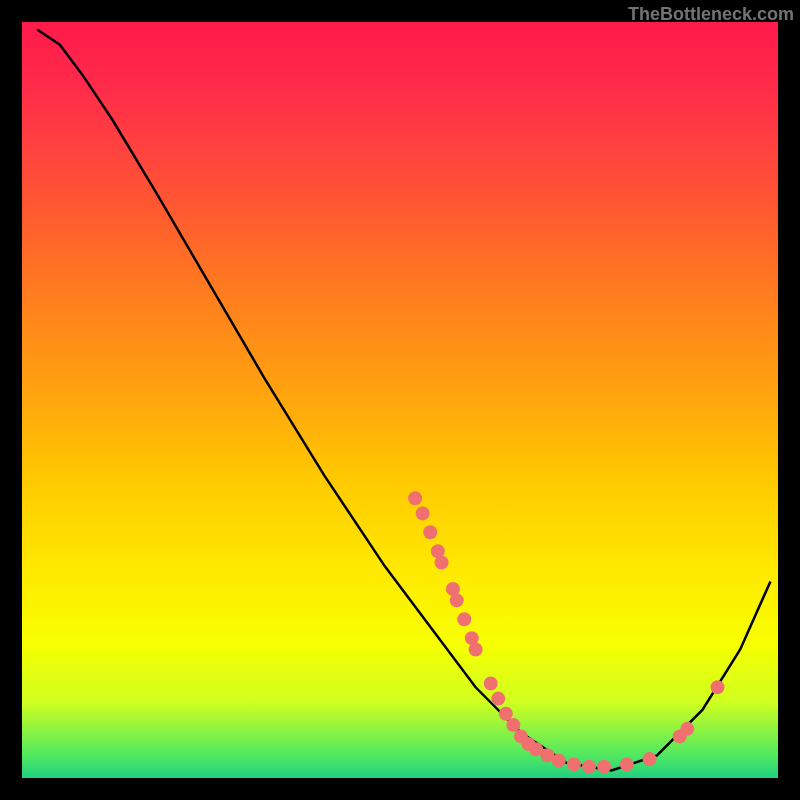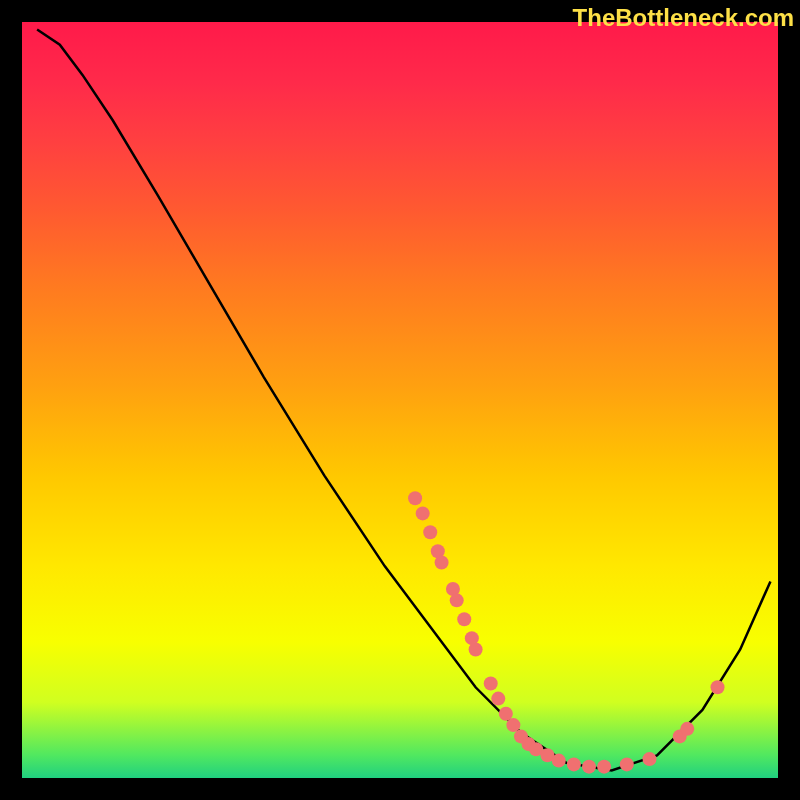--- a/index.html
+++ b/index.html
@@ -28,22 +28,22 @@
       #f8ff00 82%,
       #d0ff20 90%,
       #50e860 97%,
       #20d080 100%
     );
   }
   .watermark {
     position: absolute;
     top: 4px;
     right: 6px;
-    color: #fde047;
-    font-size: 24px;
+    color: #737373;
+    font-size: 18px;
     font-weight: bold;
     z-index: 10;
     font-family: Arial, sans-serif;
   }
   svg.overlay {
     position: absolute;
     left: 0;
     top: 0;
     width: 756px;
     height: 756px;

